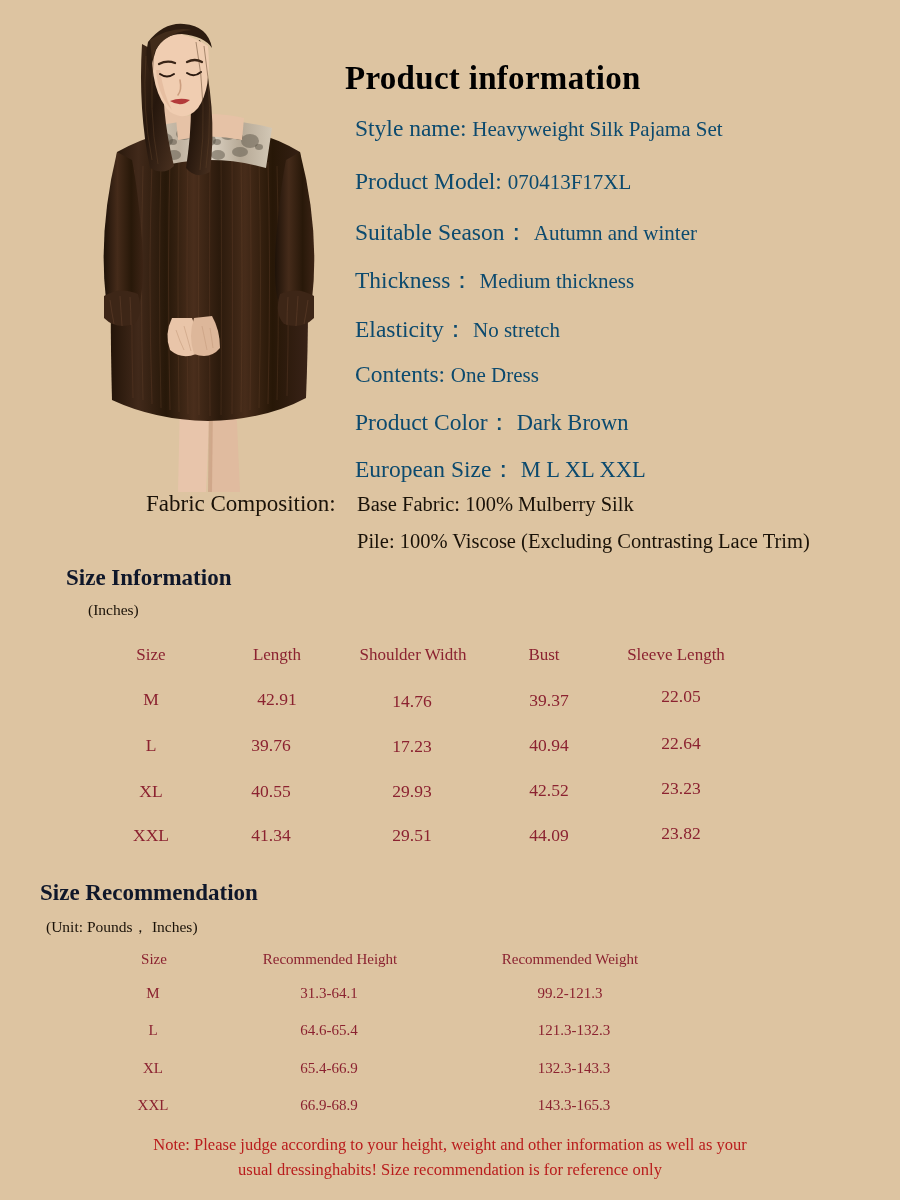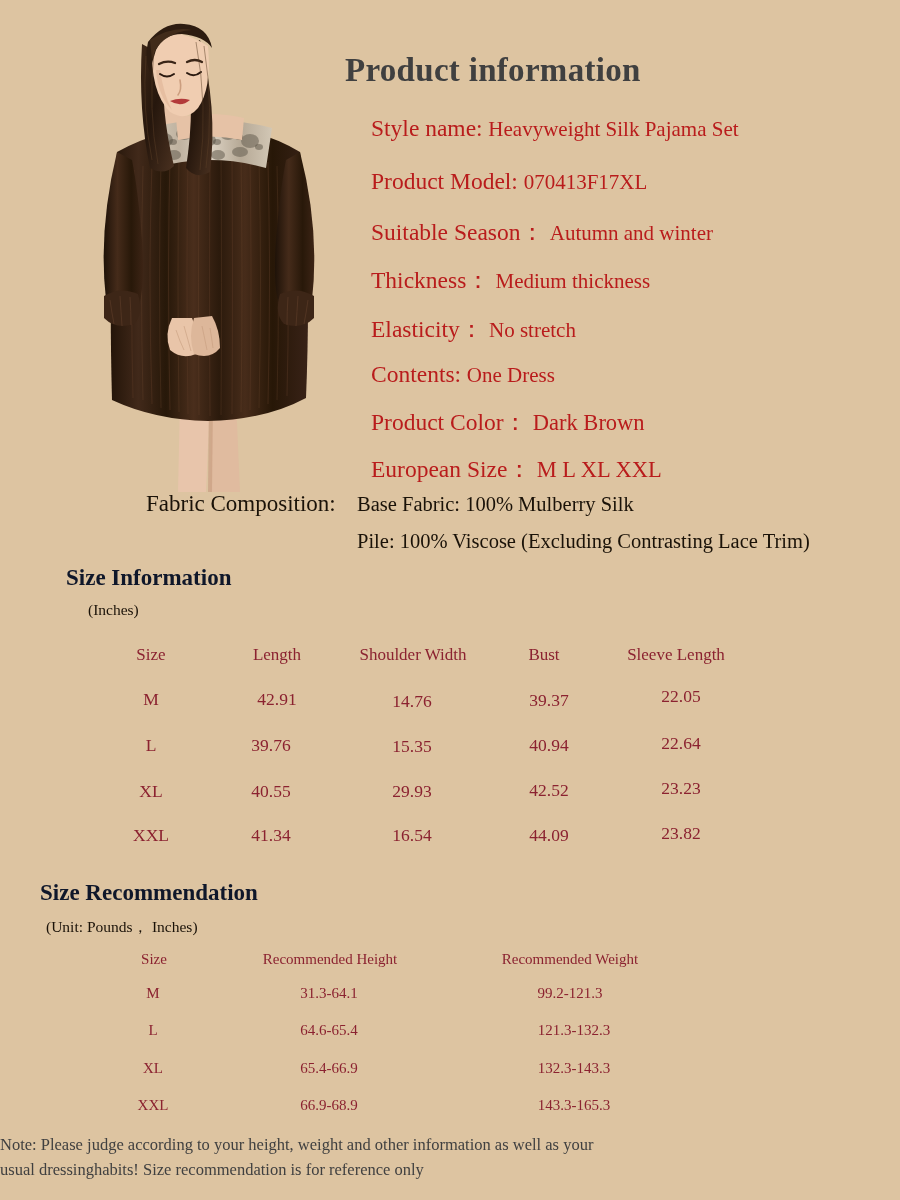--- a/index.html
+++ b/index.html
@@ -30,33 +30,33 @@
     width: 300px;
     height: 492px;
     overflow: hidden;
   }
   .photo svg { display: block; }
 
   
   .prod-title {
     position: absolute;
     left: 345px;
-    top: 52px;
+    top: 60px;
     font-size: 33px;
     font-weight: bold;
     letter-spacing: 0.3px;
-    color: #404040;
+    color: #000000;
     white-space: nowrap;
   }
   .spec {
     position: absolute;
-    left: 371px;
+    left: 355px;
     white-space: nowrap;
     font-size: 23px;
-    color: #b91c1c;
+    color: #0c4a6e;
   }
   .spec .lbl { font-size: 23.5px; }
   .spec .val { font-size: 21px; }
   .spec.big .val { font-size: 22.5px; }
 
   .fabric-label {
     position: absolute;
     left: 146px;
     top: 491px;
     font-size: 23px;
@@ -100,24 +100,24 @@
 
   .rec-hcell { font-size: 15px; }
   .rec-dcell { font-size: 15px; }
 
   
   .note {
     position: absolute;
     left: 0;
     top: 1132px;
     width: 900px;
-    text-align: left;
+    text-align: center;
     font-size: 16.5px;
     line-height: 25px;
-    color: #404040;
+    color: #b91c1c;
   }
 </style>
 </head>
 <body>
 
 <div id="page">
 
   <div class="photo">
     <svg width="300" height="492" viewBox="0 0 300 492">
       <defs>
@@ -308,33 +308,33 @@
     <div class="cell hcell" style="left:676px; top:645px">Sleeve Length</div>
 
     <div class="cell dcell" style="left:151px; top:689px">M</div>
     <div class="cell dcell" style="left:277px; top:689px">42.91</div>
     <div class="cell dcell" style="left:412px; top:691px">14.76</div>
     <div class="cell dcell" style="left:549px; top:690px">39.37</div>
     <div class="cell dcell" style="left:681px; top:686px">22.05</div>
 
     <div class="cell dcell" style="left:151px; top:735px">L</div>
     <div class="cell dcell" style="left:271px; top:735px">39.76</div>
-    <div class="cell dcell" style="left:412px; top:736px">15.35</div>
+    <div class="cell dcell" style="left:412px; top:736px">17.23</div>
     <div class="cell dcell" style="left:549px; top:735px">40.94</div>
     <div class="cell dcell" style="left:681px; top:733px">22.64</div>
 
     <div class="cell dcell" style="left:151px; top:781px">XL</div>
     <div class="cell dcell" style="left:271px; top:781px">40.55</div>
     <div class="cell dcell" style="left:412px; top:781px">29.93</div>
     <div class="cell dcell" style="left:549px; top:780px">42.52</div>
     <div class="cell dcell" style="left:681px; top:778px">23.23</div>
 
     <div class="cell dcell" style="left:151px; top:825px">XXL</div>
     <div class="cell dcell" style="left:271px; top:825px">41.34</div>
-    <div class="cell dcell" style="left:412px; top:825px">16.54</div>
+    <div class="cell dcell" style="left:412px; top:825px">29.51</div>
     <div class="cell dcell" style="left:549px; top:825px">44.09</div>
     <div class="cell dcell" style="left:681px; top:823px">23.82</div>
   </div>
 
   <div class="sec-head" style="left:40px; top:880px">Size Recommendation</div>
   <div class="sec-unit" style="left:46px; top:917px">(Unit: Pounds，  Inches)</div>
 
   <div class="tbl">
     <div class="cell rec-hcell" style="left:154px; top:951px">Size</div>
     <div class="cell rec-hcell" style="left:330px; top:951px">Recommended Height</div>

